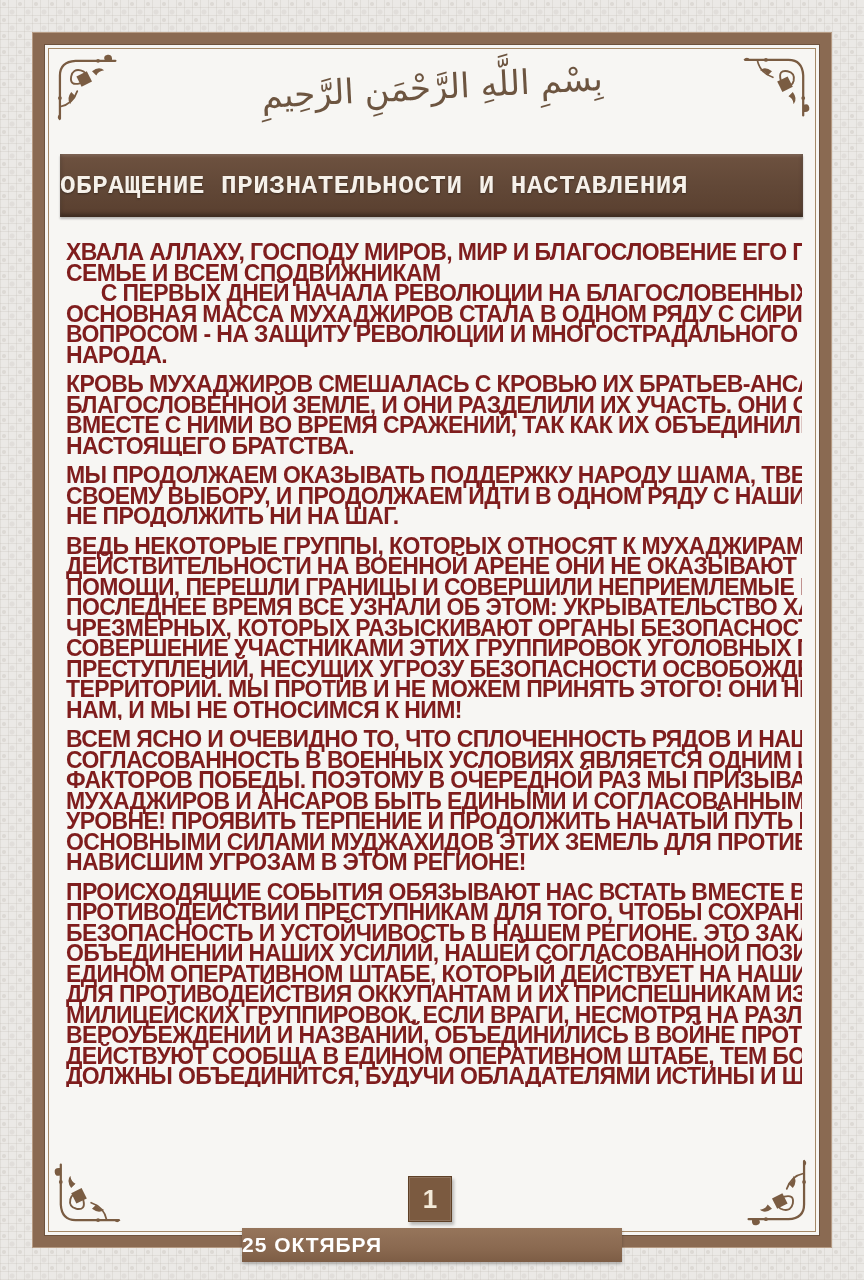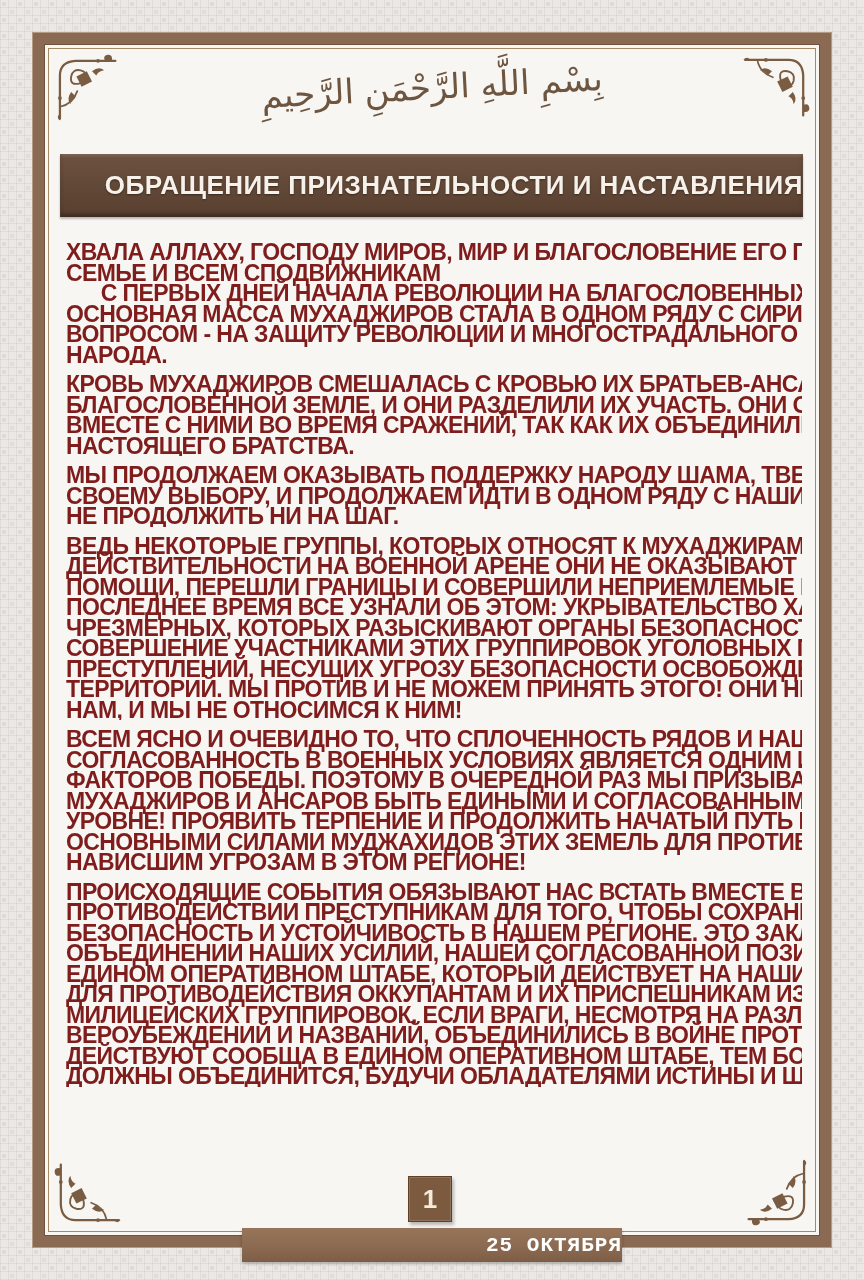--- a/index.html
+++ b/index.html
@@ -32,21 +32,21 @@
   .bismillah{
     position:absolute;left:0;right:0;top:12px;height:62px;
     display:flex;align-items:center;justify-content:center;
     font-size:34px;color:#6d5540;transform:rotate(-3deg);
     font-family:"DejaVu Sans",sans-serif;
   }
   .banner{
     position:absolute;left:16px;top:110px;width:743px;height:63px;
     background:linear-gradient(180deg,#6e5240 0%,#634938 45%,#593f2f 100%);
     box-shadow:inset 0 2px 3px rgba(255,255,255,.12), inset 0 -3px 4px rgba(0,0,0,.35), 0 2px 2px rgba(0,0,0,.25);
-    display:flex;align-items:center;justify-content:flex-end;
+    display:flex;align-items:center;justify-content:flex-start;font-family:Liberation Mono, monospace;
   }
   .banner-title{
     color:#f6f1ea;font-weight:700;font-size:26px;letter-spacing:.5px;
     text-shadow:0 1px 2px rgba(0,0,0,.4);white-space:nowrap;
   }
   .body-text{
     position:absolute;left:22px;top:198px;width:736px;
     color:#7f1d1d;font-weight:700;font-size:23px;line-height:20.5px;
     letter-spacing:-.6px;font-stretch:condensed;
   }
@@ -57,22 +57,22 @@
     position:absolute;left:364px;top:1132px;width:44px;height:46px;
     box-sizing:border-box;background:#7b5a40;border:1px solid #5e4026;
     box-shadow:inset 0 0 0 1px rgba(255,255,255,.15), 2px 3px 3px rgba(0,0,0,.25);
     display:flex;align-items:center;justify-content:center;
     color:#f3ead9;font-weight:700;font-size:26px;
   }
   .footer-bar{
     position:absolute;left:242px;top:1228px;width:380px;height:34px;z-index:5;
     background:linear-gradient(180deg,#96755b 0%,#8a6950 60%,#7d5d45 100%);
     box-shadow:0 2px 3px rgba(0,0,0,.25);
-    display:flex;align-items:center;justify-content:flex-end;
-    color:#ffffff;font-weight:700;font-size:21px;letter-spacing:1px;font-family:Liberation Mono, monospace;
+    display:flex;align-items:center;justify-content:flex-start;
+    color:#ffffff;font-weight:700;font-size:21px;letter-spacing:1px;
   }
 </style>
 </head>
 <body>
 
 <svg width="0" height="0" style="position:absolute">
   <defs>
     <g id="flourish" stroke="#7a5c42" fill="none" stroke-width="2.6" stroke-linecap="round">
       <path d="M8,76 L8,26 Q8,10 26,9 L72,9"></path>
       <path d="M8,62 q15,-3 20,-18" stroke-width="2"></path>

